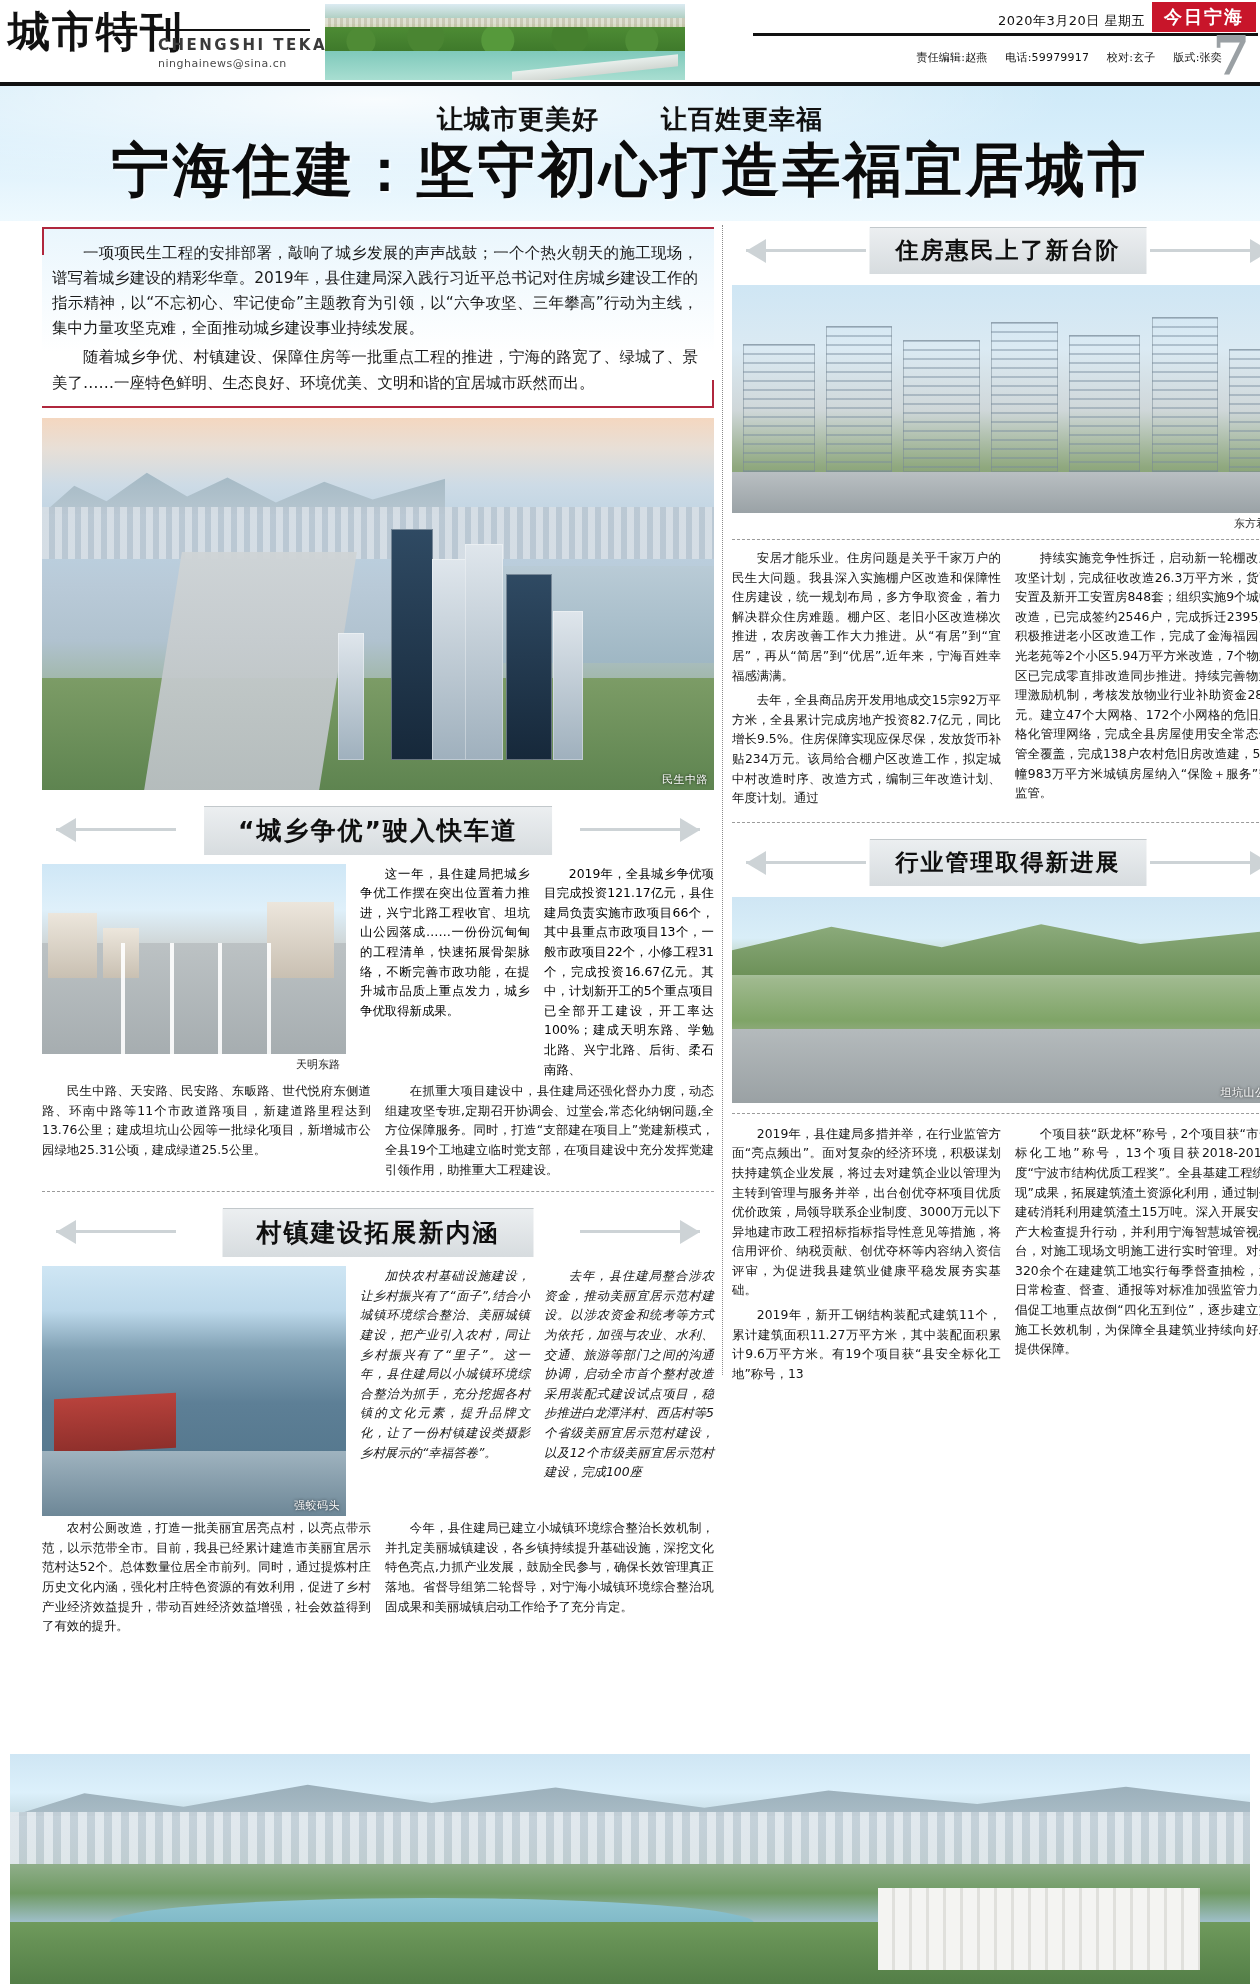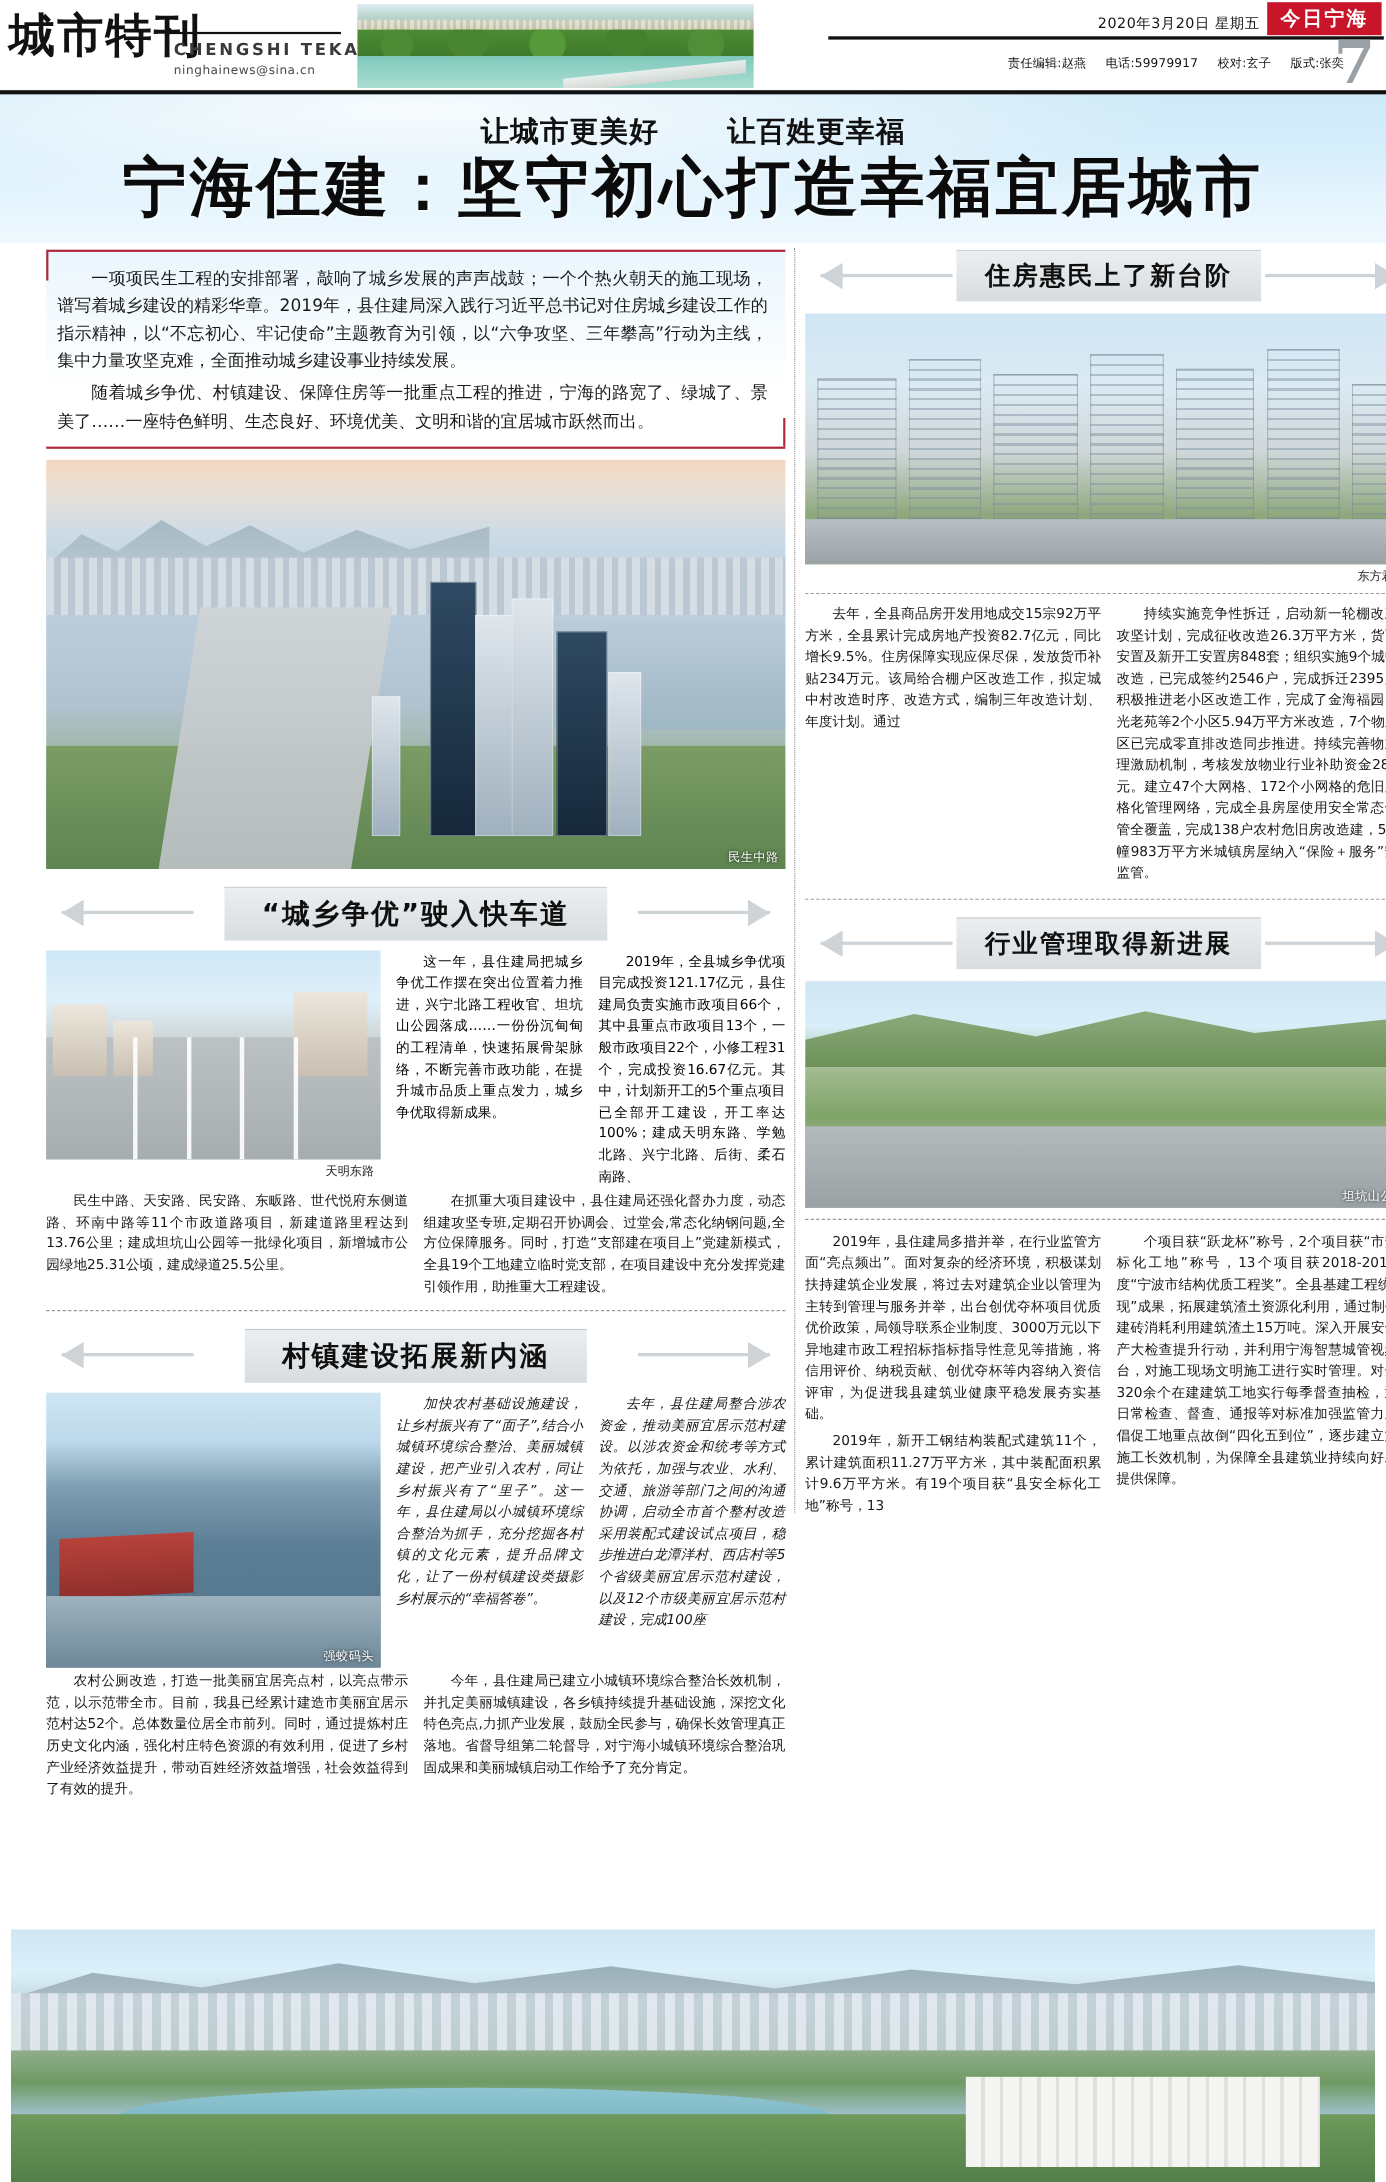--- a/index.html
+++ b/index.html
@@ -350,20 +350,21 @@
         <div class="blk" style="left:76%; width:12%; height:68%;"></div>
         <div class="blk" style="right:1%; width:9%;  height:54%;"></div>
         <div class="st"></div>
       </div>
       <div class="cap-below">东方君悦</div>
 
       <div class="dashrule" style="margin:8px 0;"></div>
 
       <div style="display:flex; gap:14px; font-size:12.4px; line-height:1.58; color:#151515; text-align:justify;">
         <div style="flex:1;">
+          <p style="text-indent:2em; margin-bottom:5px;">安居才能乐业。住房问题是关乎千家万户的民生大问题。我县深入实施棚户区改造和保障性住房建设，统一规划布局，多方争取资金，着力解决群众住房难题。棚户区、老旧小区改造梯次推进，农房改善工作大力推进。从“有居”到“宜居”，再从“简居”到“优居”,近年来，宁海百姓幸福感满满。</p>
           <p style="text-indent:2em;">去年，全县商品房开发用地成交15宗92万平方米，全县累计完成房地产投资82.7亿元，同比增长9.5%。住房保障实现应保尽保，发放货币补贴234万元。该局给合棚户区改造工作，拟定城中村改造时序、改造方式，编制三年改造计划、年度计划。通过</p>
         </div>
         <p style="flex:1; text-indent:2em;">持续实施竞争性拆迁，启动新一轮棚改三年攻坚计划，完成征收改造26.3万平方米，货币化安置及新开工安置房848套；组织实施9个城中村改造，已完成签约2546户，完成拆迁2395户。积极推进老小区改造工作，完成了金海福园，阳光老苑等2个小区5.94万平方米改造，7个物业小区已完成零直排改造同步推进。持续完善物业管理激励机制，考核发放物业行业补助资金280万元。建立47个大网格、172个小网格的危旧房网格化管理网络，完成全县房屋使用安全常态化监管全覆盖，完成138户农村危旧房改造建，5941幢983万平方米城镇房屋纳入“保险＋服务”安全监管。</p>
       </div>
 
       <div class="dashrule" style="margin:14px 0 4px;"></div>
 
       <div class="secthead secthead-r">
         <div class="bar-l"></div>
           <div class="tail-l"></div>

